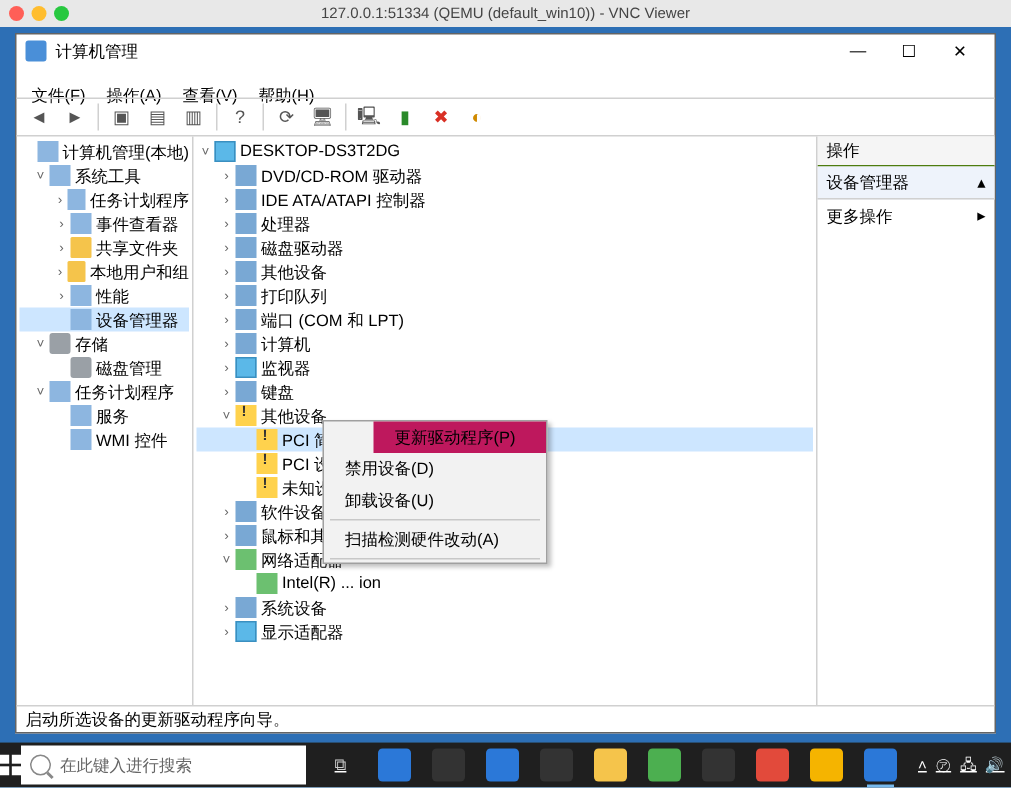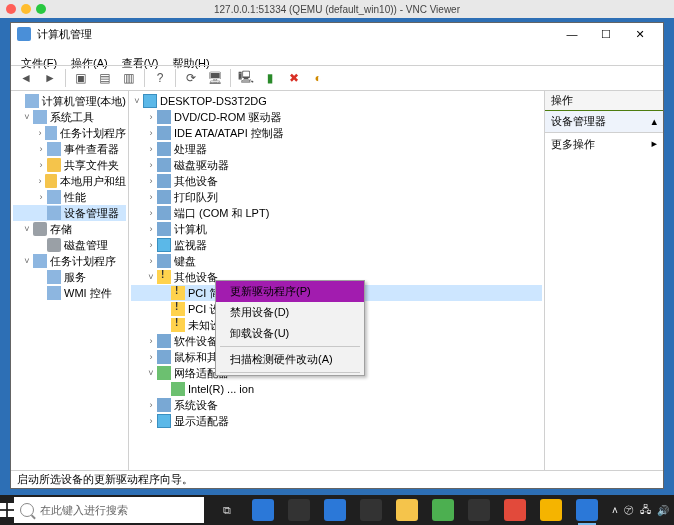--- a/index.html
+++ b/index.html
@@ -48,27 +48,27 @@
   .ic.disk { background: #9aa0a6; border-radius: 2px; }
   .ic.dev { background: #79a8d4; }
   .ic.warn { background: #ffd24d; position: relative; }
   .ic.warn::after { content: "!"; position: absolute; left: 4px; top: -1px; font-size: 10px; font-weight: bold; color: #333; }
   .ic.net { background: #6cc070; }
   .ic.mon { background: #5bb8e8; border: 1px solid #3a8fc0; }
 
   
   .ctx { position: absolute; background: #f2f2f2; border: 1px solid #a0a0a0; box-shadow: 2px 2px 3px rgba(0,0,0,0.25); font-size: 11px; width: 150px; z-index: 20; }
   .ctx-item { padding: 3px 14px; }
-  .ctx-item.hover { background: #a21caf; }
+  .ctx-item.hover { background: #be185d; margin-left: 33px; }
   .ctx-sep { height: 1px; background: #c8c8c8; margin: 2px 4px; }
 
   .statusbar { height: 18px; border-top: 1px solid #d0d0d0; font-size: 11px; padding: 1px 6px; display: flex; align-items: center; }
 
   
-  .taskbar { position: absolute; left: 0; right: 0; bottom: 0; height: 30px; background: #1f1f1f; display: flex; align-items: center; color: #fff; font-size: 11px; }
+  .taskbar { position: absolute; left: 0; right: 0; bottom: 0; height: 30px; background: #1f1f1f; display: flex; align-items: center; color: #fff; font-size: 11px; text-decoration: underline; }
   .start { width: 36px; height: 30px; display: flex; align-items: center; justify-content: center; }
   .start svg { width: 14px; height: 14px; }
   .search { flex: 0 0 190px; height: 26px; background: #fff; color: #666; display: flex; align-items: center; padding: 0 6px; gap: 6px; font-size: 11px; }
   .search .sicon { width: 14px; height: 14px; border: 1.5px solid #888; border-radius: 50%; position: relative; }
   .search .sicon::after { content: ""; position: absolute; width: 5px; height: 1.5px; background: #888; transform: rotate(45deg); right: -3px; bottom: -1px; }
   .tray-icons { display: flex; align-items: center; gap: 6px; padding: 0 4px; margin-left: 4px; }
   .task-app { width: 30px; height: 30px; display: flex; align-items: center; justify-content: center; position: relative; }
   .task-app .bar { position: absolute; bottom: 0; left: 6px; right: 6px; height: 2px; background: #76b9ed; }
   .ai { width: 22px; height: 22px; border-radius: 3px; }
   .ai.blue { background: #2b78d8; } .ai.dark { background: #333; } .ai.green { background: #4caf50; }

